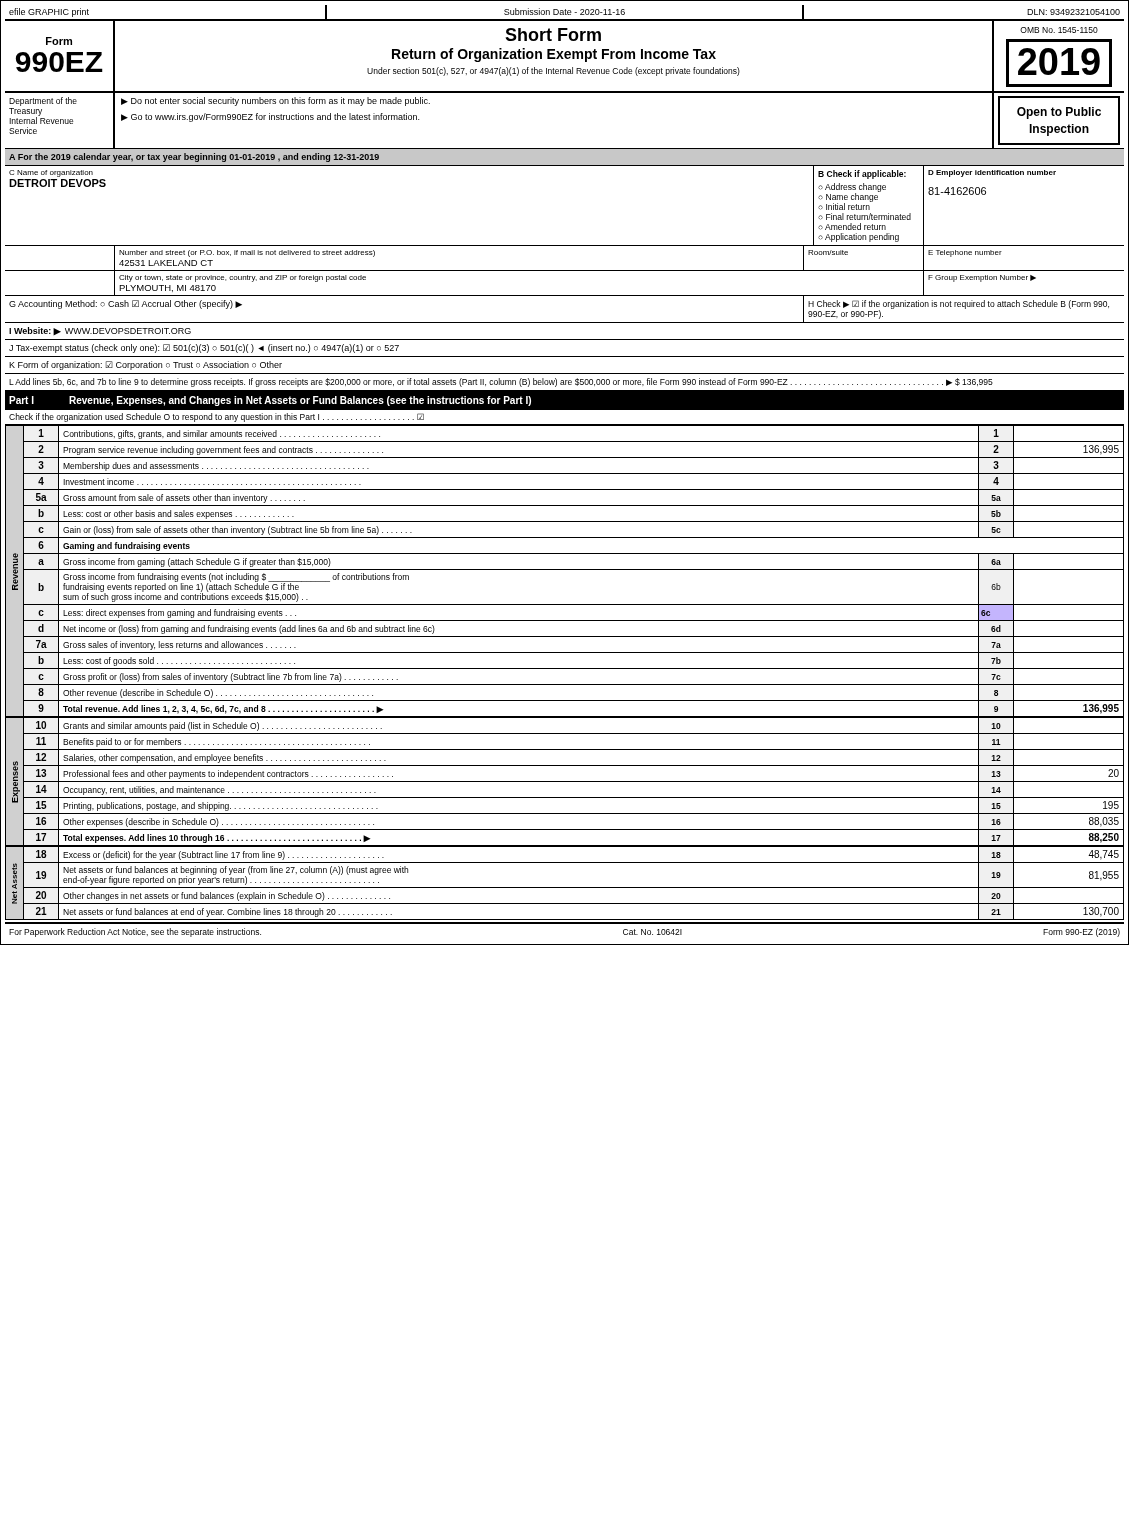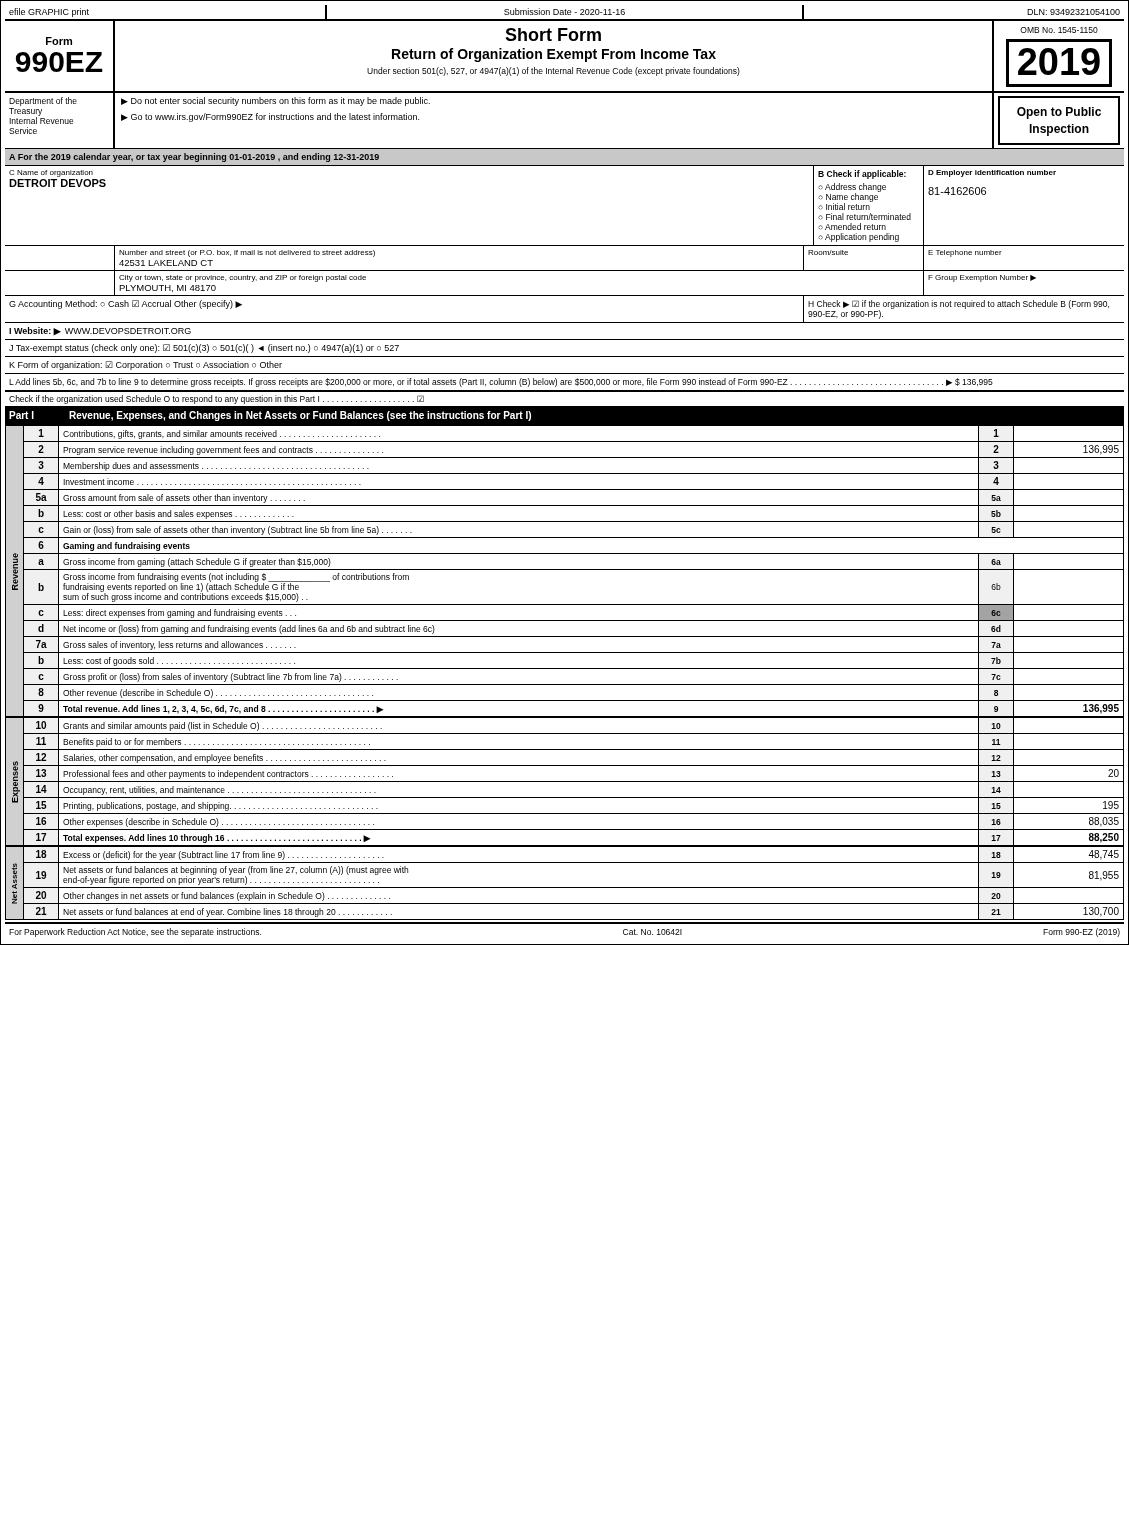--- a/index.html
+++ b/index.html
@@ -127,27 +127,27 @@
   </div>
 
   <div style="border-bottom:1px solid #000; padding:3px 4px; font-size:9px;">
     <span>K Form of organization: ☑ Corporation  ○ Trust  ○ Association  ○ Other</span>
   </div>
 
   <div style="border-bottom:2px solid #000; padding:3px 4px; font-size:8.5px;">
     <span>L Add lines 5b, 6c, and 7b to line 9 to determine gross receipts. If gross receipts are $200,000 or more, or if total assets (Part II, column (B) below) are $500,000 or more, file Form 990 instead of Form 990-EZ . . . . . . . . . . . . . . . . . . . . . . . . . . . . . . . . . ▶ $ 136,995</span>
   </div>
 
-  <div style="border-bottom:1px solid #000; padding:2px 4px; font-size:8.5px;">
-    <span>Check if the organization used Schedule O to respond to any question in this Part I . . . . . . . . . . . . . . . . . . . . ☑</span>
-  </div>
-
   <div style="background:#000; color:#fff; padding:3px 4px; font-size:10px; font-weight:bold; display:flex; border-bottom:1px solid #000;">
     <span style="width:60px; font-weight:bold;">Part I</span>
     <span>Revenue, Expenses, and Changes in Net Assets or Fund Balances (see the instructions for Part I)</span>
+  </div>
+
+  <div style="border-bottom:1px solid #000; padding:2px 4px; font-size:8.5px;">
+    <span>Check if the organization used Schedule O to respond to any question in this Part I . . . . . . . . . . . . . . . . . . . . ☑</span>
   </div>
 
   <div style="display:flex;">
     <div style="width:18px; background:#d0d0d0; border:1px solid #000; border-right:none; display:flex; align-items:center; justify-content:center;">
       <div style="writing-mode:vertical-rl; transform:rotate(180deg); font-size:9px; font-weight:bold; text-align:center;">Revenue</div>
     </div>
     <div style="flex:1;">
       <table style="width:100%; border-collapse:collapse;">
 
         <tbody>
@@ -211,21 +211,21 @@
             Gross income from fundraising events (not including $ _____________ of contributions from<br>
             fundraising events reported on line 1) (attach Schedule G if the<br>
             sum of such gross income and contributions exceeds $15,000) . .
           </td>
           <td style="width:35px; text-align:center; border:1px solid #000; padding:2px; background:#f0f0f0; font-weight:normal; font-size:8.5px;">6b</td>
           <td style="width:110px; text-align:right; border:1px solid #000; padding:2px 4px;"></td>
         </tr>
         <tr>
           <td style="width:35px; text-align:center; font-weight:bold; border:1px solid #000; padding:2px 3px; background:#f0f0f0;">c</td>
           <td style="border:1px solid #000; padding:2px 4px; font-size:8.5px;">Less: direct expenses from gaming and fundraising events  . . .</td>
-          <td style="width:35px; text-align:center; border:1px solid #000; padding:2px; background:#a3a3a3; font-weight:bold; font-size:8.5px;">6c</td>
+          <td style="width:35px; text-align:left; border:1px solid #000; padding:2px; background:#c4b5fd; font-weight:bold; font-size:8.5px;">6c</td>
           <td style="width:110px; text-align:right; border:1px solid #000; padding:2px 4px;"></td>
         </tr>
         <tr>
           <td style="width:35px; text-align:center; font-weight:bold; border:1px solid #000; padding:2px 3px; background:#f0f0f0;">d</td>
           <td style="border:1px solid #000; padding:2px 4px; font-size:8.5px;margin-left:27px;">Net income or (loss) from gaming and fundraising events (add lines 6a and 6b and subtract line 6c)</td>
           <td style="width:25px; text-align:center; border:1px solid #000; padding:2px; background:#f0f0f0; font-weight:bold; font-size:8.5px;">6d</td>
           <td style="width:110px; text-align:right; border:1px solid #000; padding:2px 4px;"></td>
         </tr>
 
         <tr>

